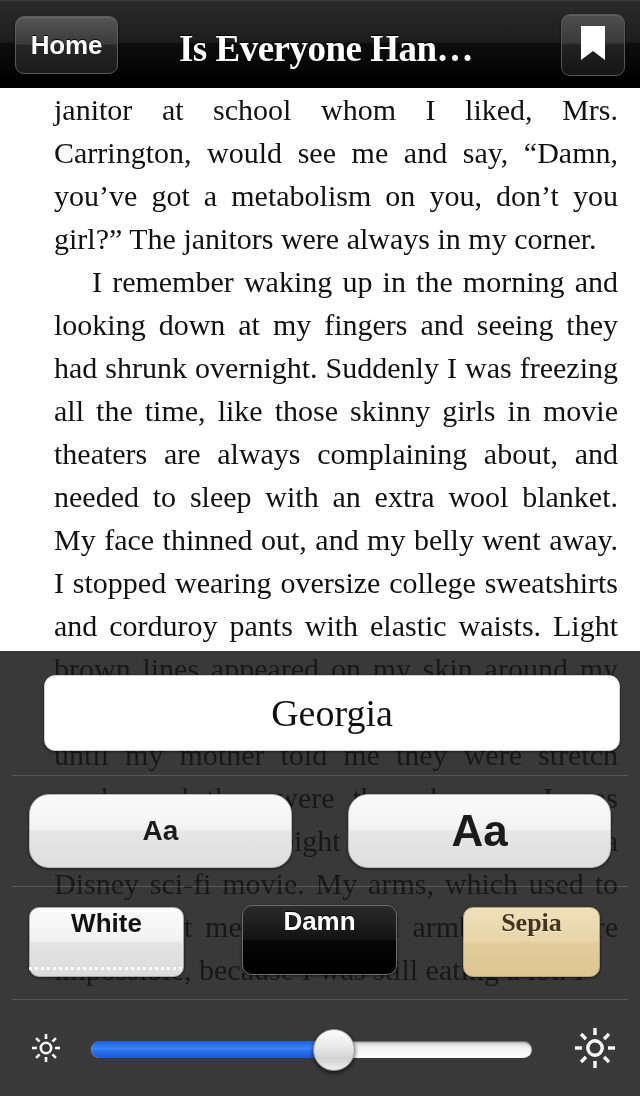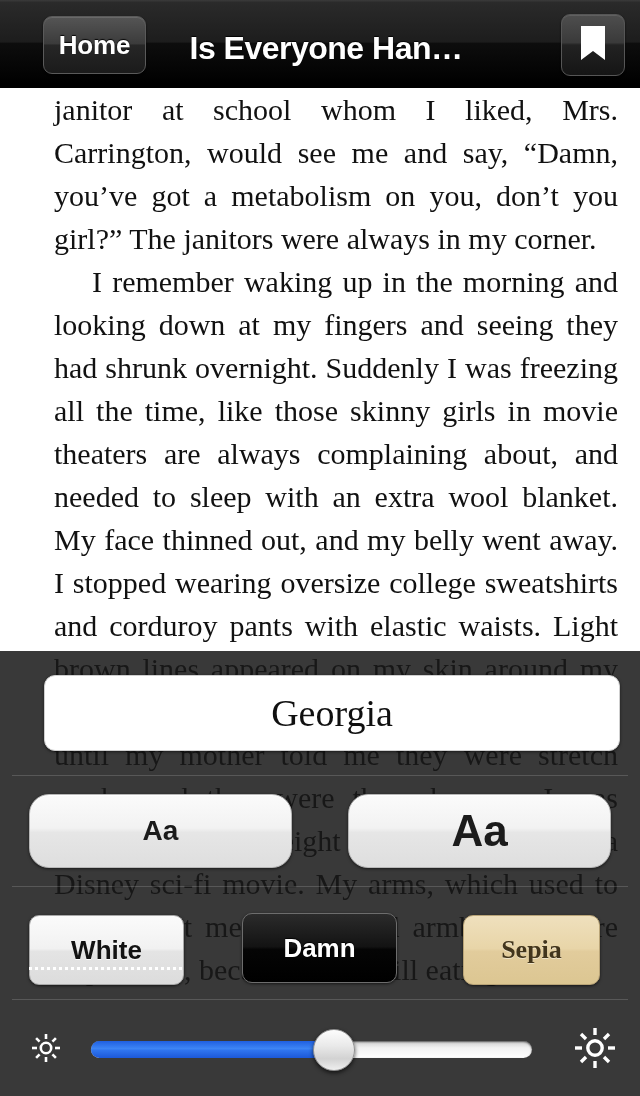--- a/index.html
+++ b/index.html
@@ -31,40 +31,39 @@
 
   .nav-btn-home {
     position:absolute; left:15px; top:16px;
     width:103px; height:58px;
     border-radius:9px;
     background:linear-gradient(to bottom, #555555 0%, #3b3b3b 48%, #262626 50%, #1b1b1b 100%);
     border:1px solid #5a5a5a;
     box-shadow:0 1px 0 rgba(255,255,255,0.12) inset, 0 1px 2px rgba(0,0,0,0.8);
     display:flex; align-items:center; justify-content:center;
     cursor:pointer;
-    margin-left:28px;
   }
   .nav-btn-home span {
     color:#ffffff;
     font-size:26px;
     font-weight:bold;
     letter-spacing:-0.2px;
     text-shadow:0 -1px 1px rgba(0,0,0,0.9);
   }
 
   .nav-title {
     position:absolute;
     left:130px; right:118px; top:0; height:96px;
     display:flex; align-items:center; justify-content:center;
     color:#ffffff;
-    font-size:32px;
+    font-size:37px;
     font-weight:bold;
     letter-spacing:-0.5px;
     text-shadow:0 -1px 1px rgba(0,0,0,0.9);
-    white-space:nowrap; overflow:hidden;
+    white-space:nowrap; overflow:hidden;font-family:Liberation Serif, serif;
   }
 
   .nav-btn-bookmark {
     position:absolute; right:15px; top:14px;
     width:64px; height:62px;
     border-radius:9px;
     background:linear-gradient(to bottom, #4e4e4e 0%, #3a3a3a 46%, #222222 50%, #151515 100%);
     border:1px solid #565656;
     box-shadow:0 1px 0 rgba(255,255,255,0.10) inset, 0 1px 2px rgba(0,0,0,0.8);
     display:flex; align-items:center; justify-content:center;
@@ -142,25 +141,24 @@
   }
   .btn-size-small { left:29px;  width:263px; font-size:28px; }
   .btn-size-large { left:348px; width:263px; font-size:44px; }
 
   
   .row-theme { top:236px; height:112px; }
   .btn-theme {
     position:absolute;
     height:70px;
     border-radius:10px;
-    display:flex; align-items:center; justify-content:center;
+    display:flex; align-items:flex-start; justify-content:center;
     font-size:26px; font-weight:bold;
     cursor:pointer;
     box-shadow:0 1px 3px rgba(0,0,0,0.6);
-    margin-top:8px;
   }
   .btn-theme-white {
     left:29px; width:155px;
     background:linear-gradient(to bottom, #fbfbfb 0%, #f1f1f1 48%, #e4e4e4 52%, #dcdcdc 100%);
     border:1px solid #a8a8a8;
     color:#121212;
     text-shadow:0 1px 0 rgba(255,255,255,0.8);
   }
   .btn-theme-black {
     left:242px; width:155px;

